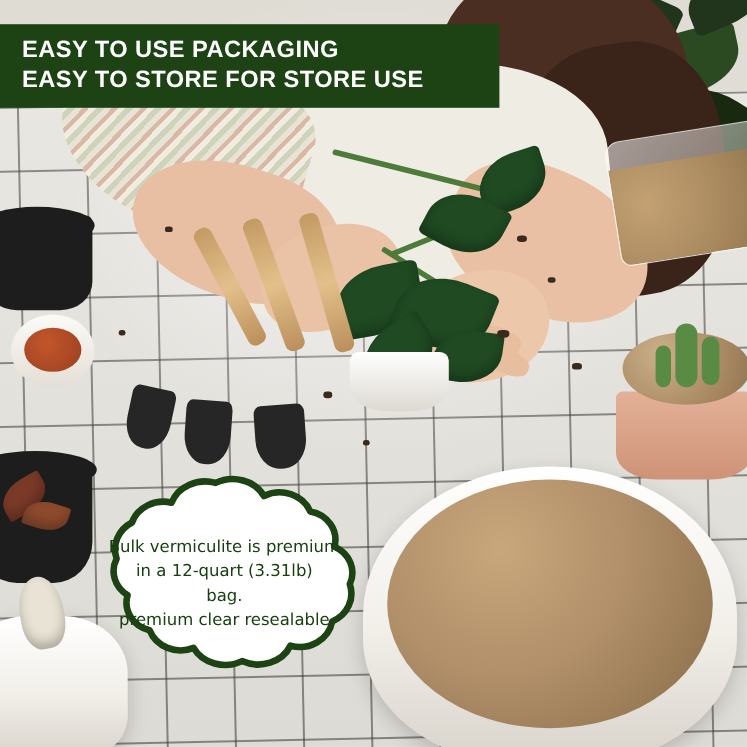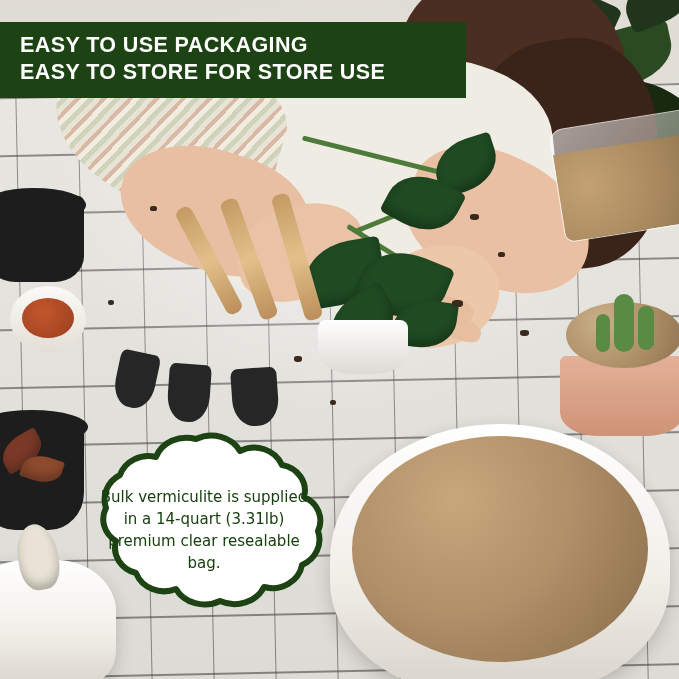--- a/index.html
+++ b/index.html
@@ -261,21 +261,21 @@
   }
 
   
   .crumb { position: absolute; border-radius: 40%; background: #3a2a1b; }
 
   
   .banner {
     position: absolute;
     left: 0; top: 22px;
     width: 420px;
-    padding: 10px 26px 12px 20px;
+    padding: 10px 14px 12px 20px;
     background: #1d4314;
   }
   .banner-line {
     color: #ffffff;
     font-weight: bold;
     font-size: 21.5px;
     letter-spacing: 0.4px;
     line-height: 27px;
     white-space: nowrap;
   }
@@ -413,20 +413,20 @@
                a30,28 0 0 1 -16,34
                a30,28 0 0 1 -38,22
                a32,28 0 0 1 -44,14
                a32,28 0 0 1 -44,-12
                a30,28 0 0 1 -40,-16
                a28,26 0 0 1 -20,-32
                a28,26 0 0 1 -10,-33
                Z" fill="#ffffff" stroke="#1d4314" stroke-width="6" stroke-linejoin="round"></path>
     </svg>
     <div class="cloud-text">
-      <div>Bulk vermiculite is supplied</div>
-      <div>in a 14-quart (3.31lb)</div>
+      <div>Bulk vermiculite is premium</div>
+      <div>in a 12-quart (3.31lb)</div>
+      <div>bag.</div>
       <div>premium clear resealable</div>
-      <div>bag.</div>
     </div>
   </div>
 
 </div>
 
 </body></html>

